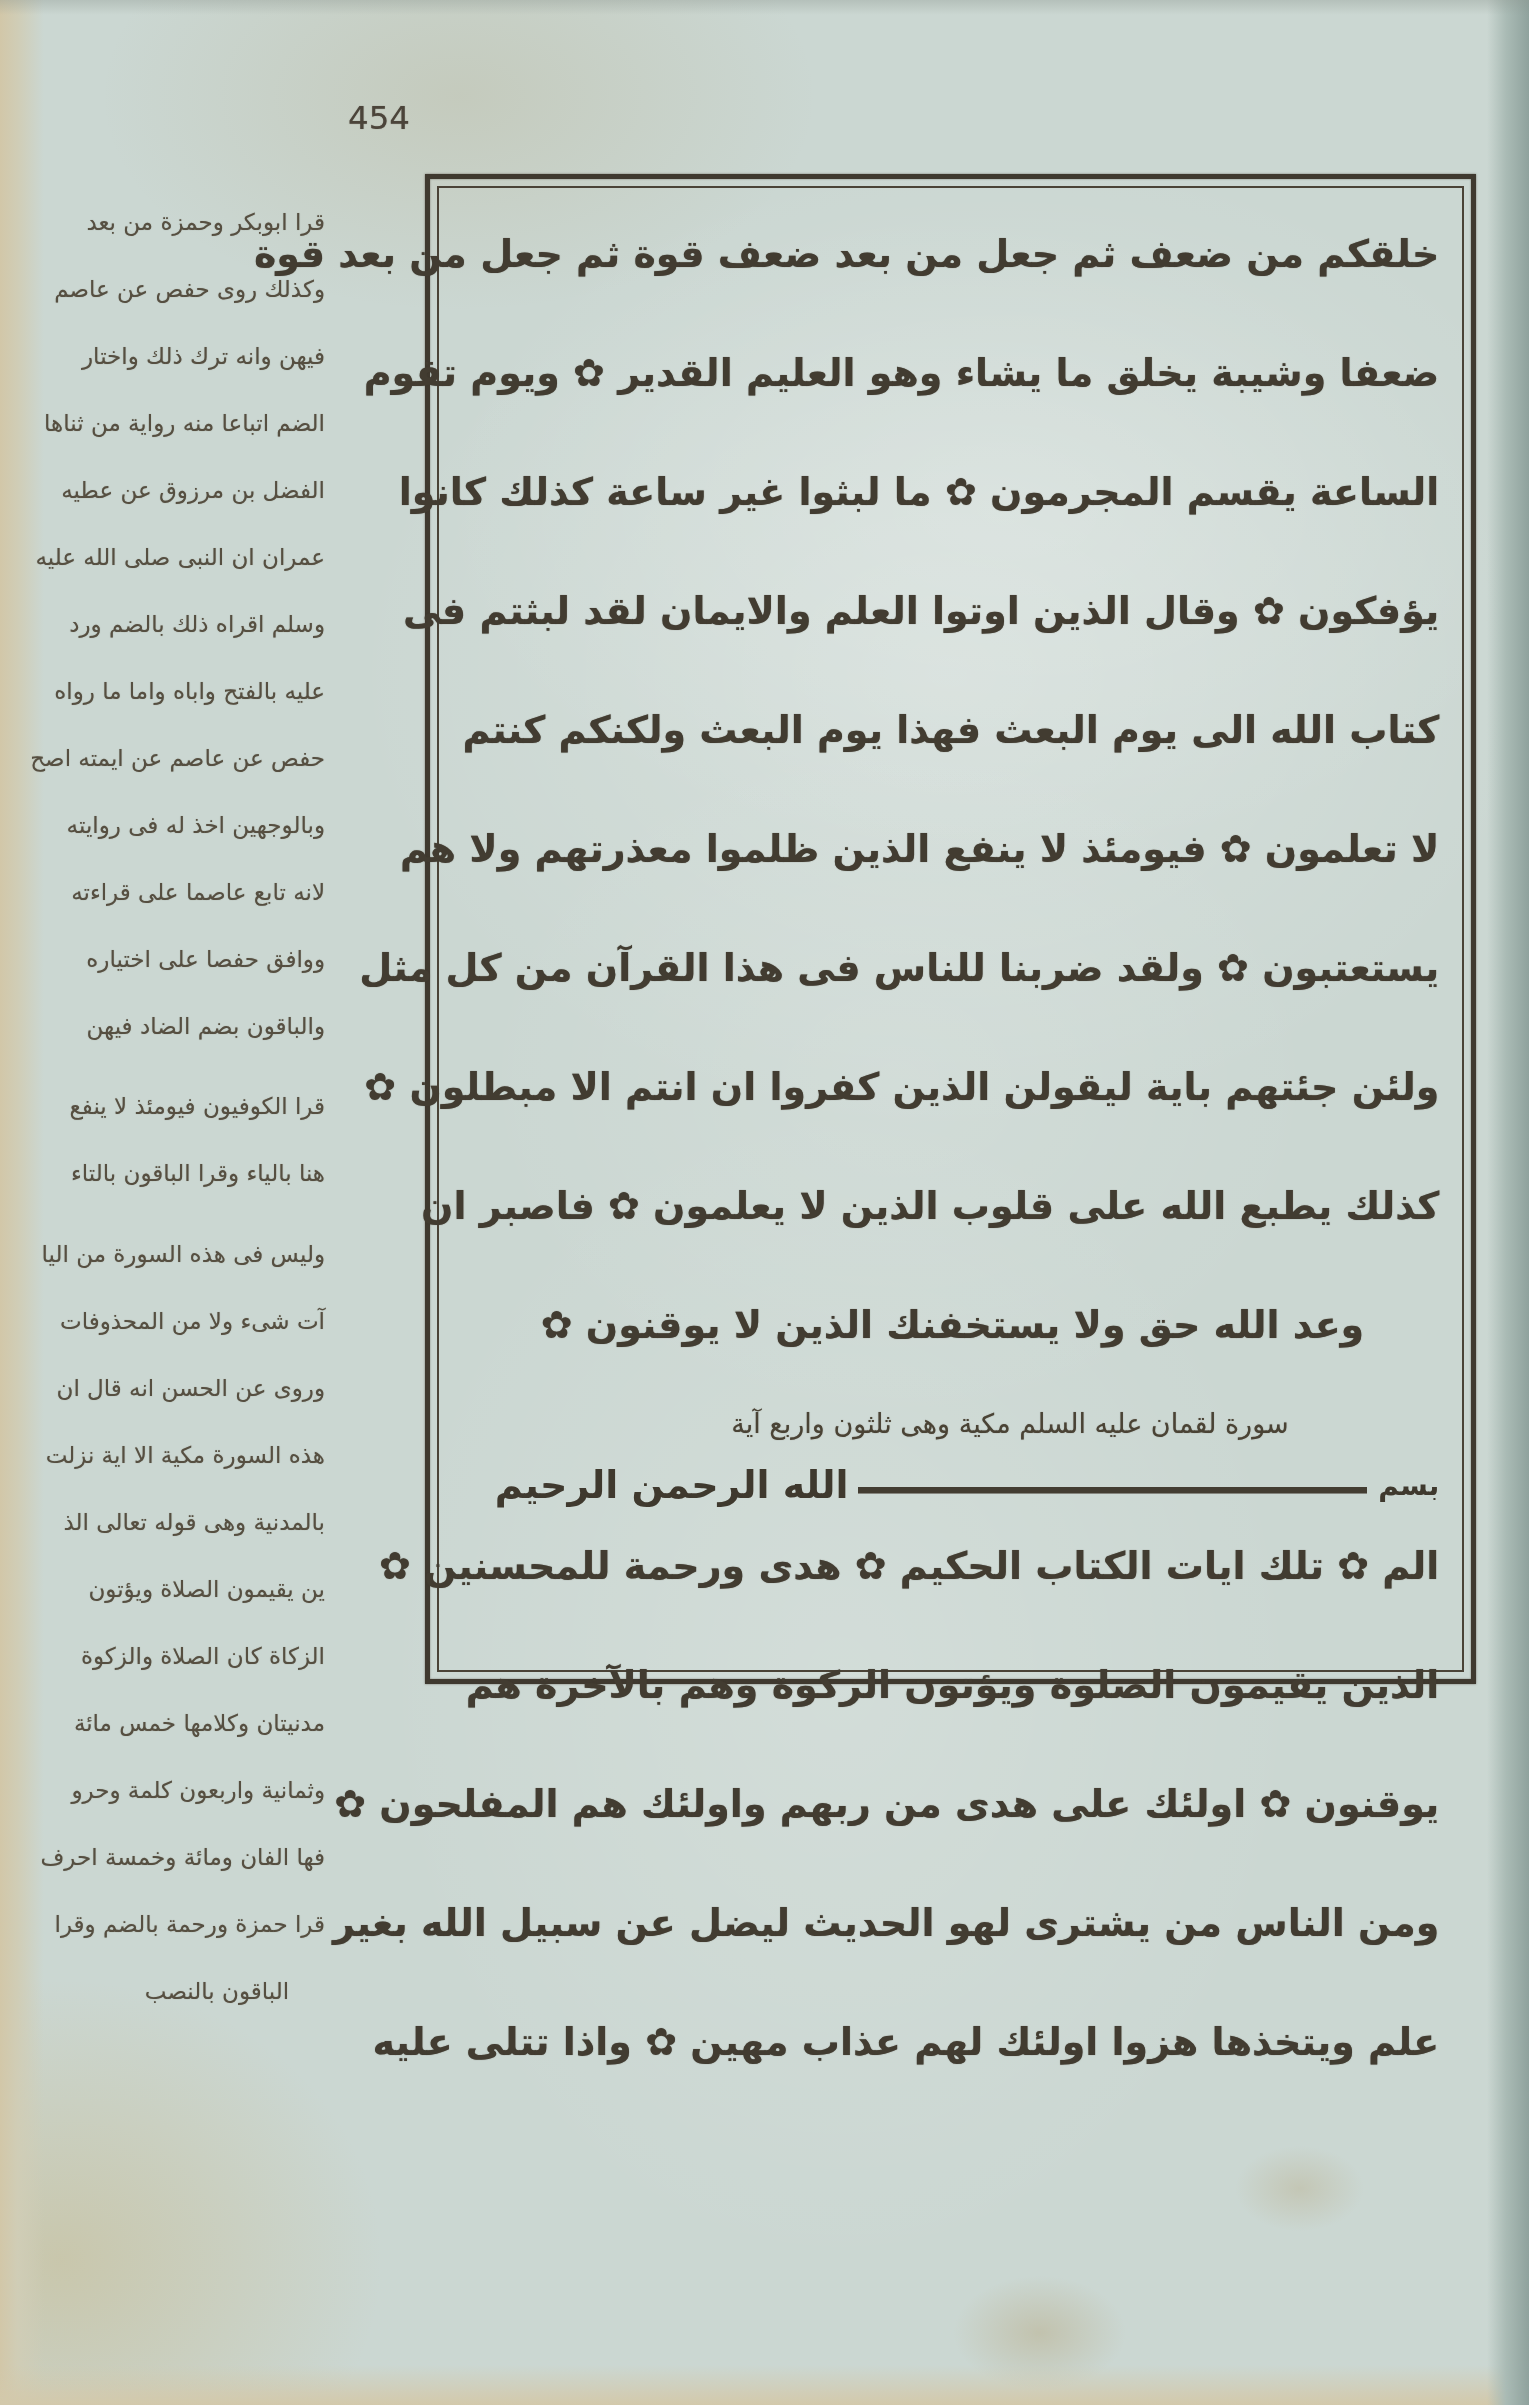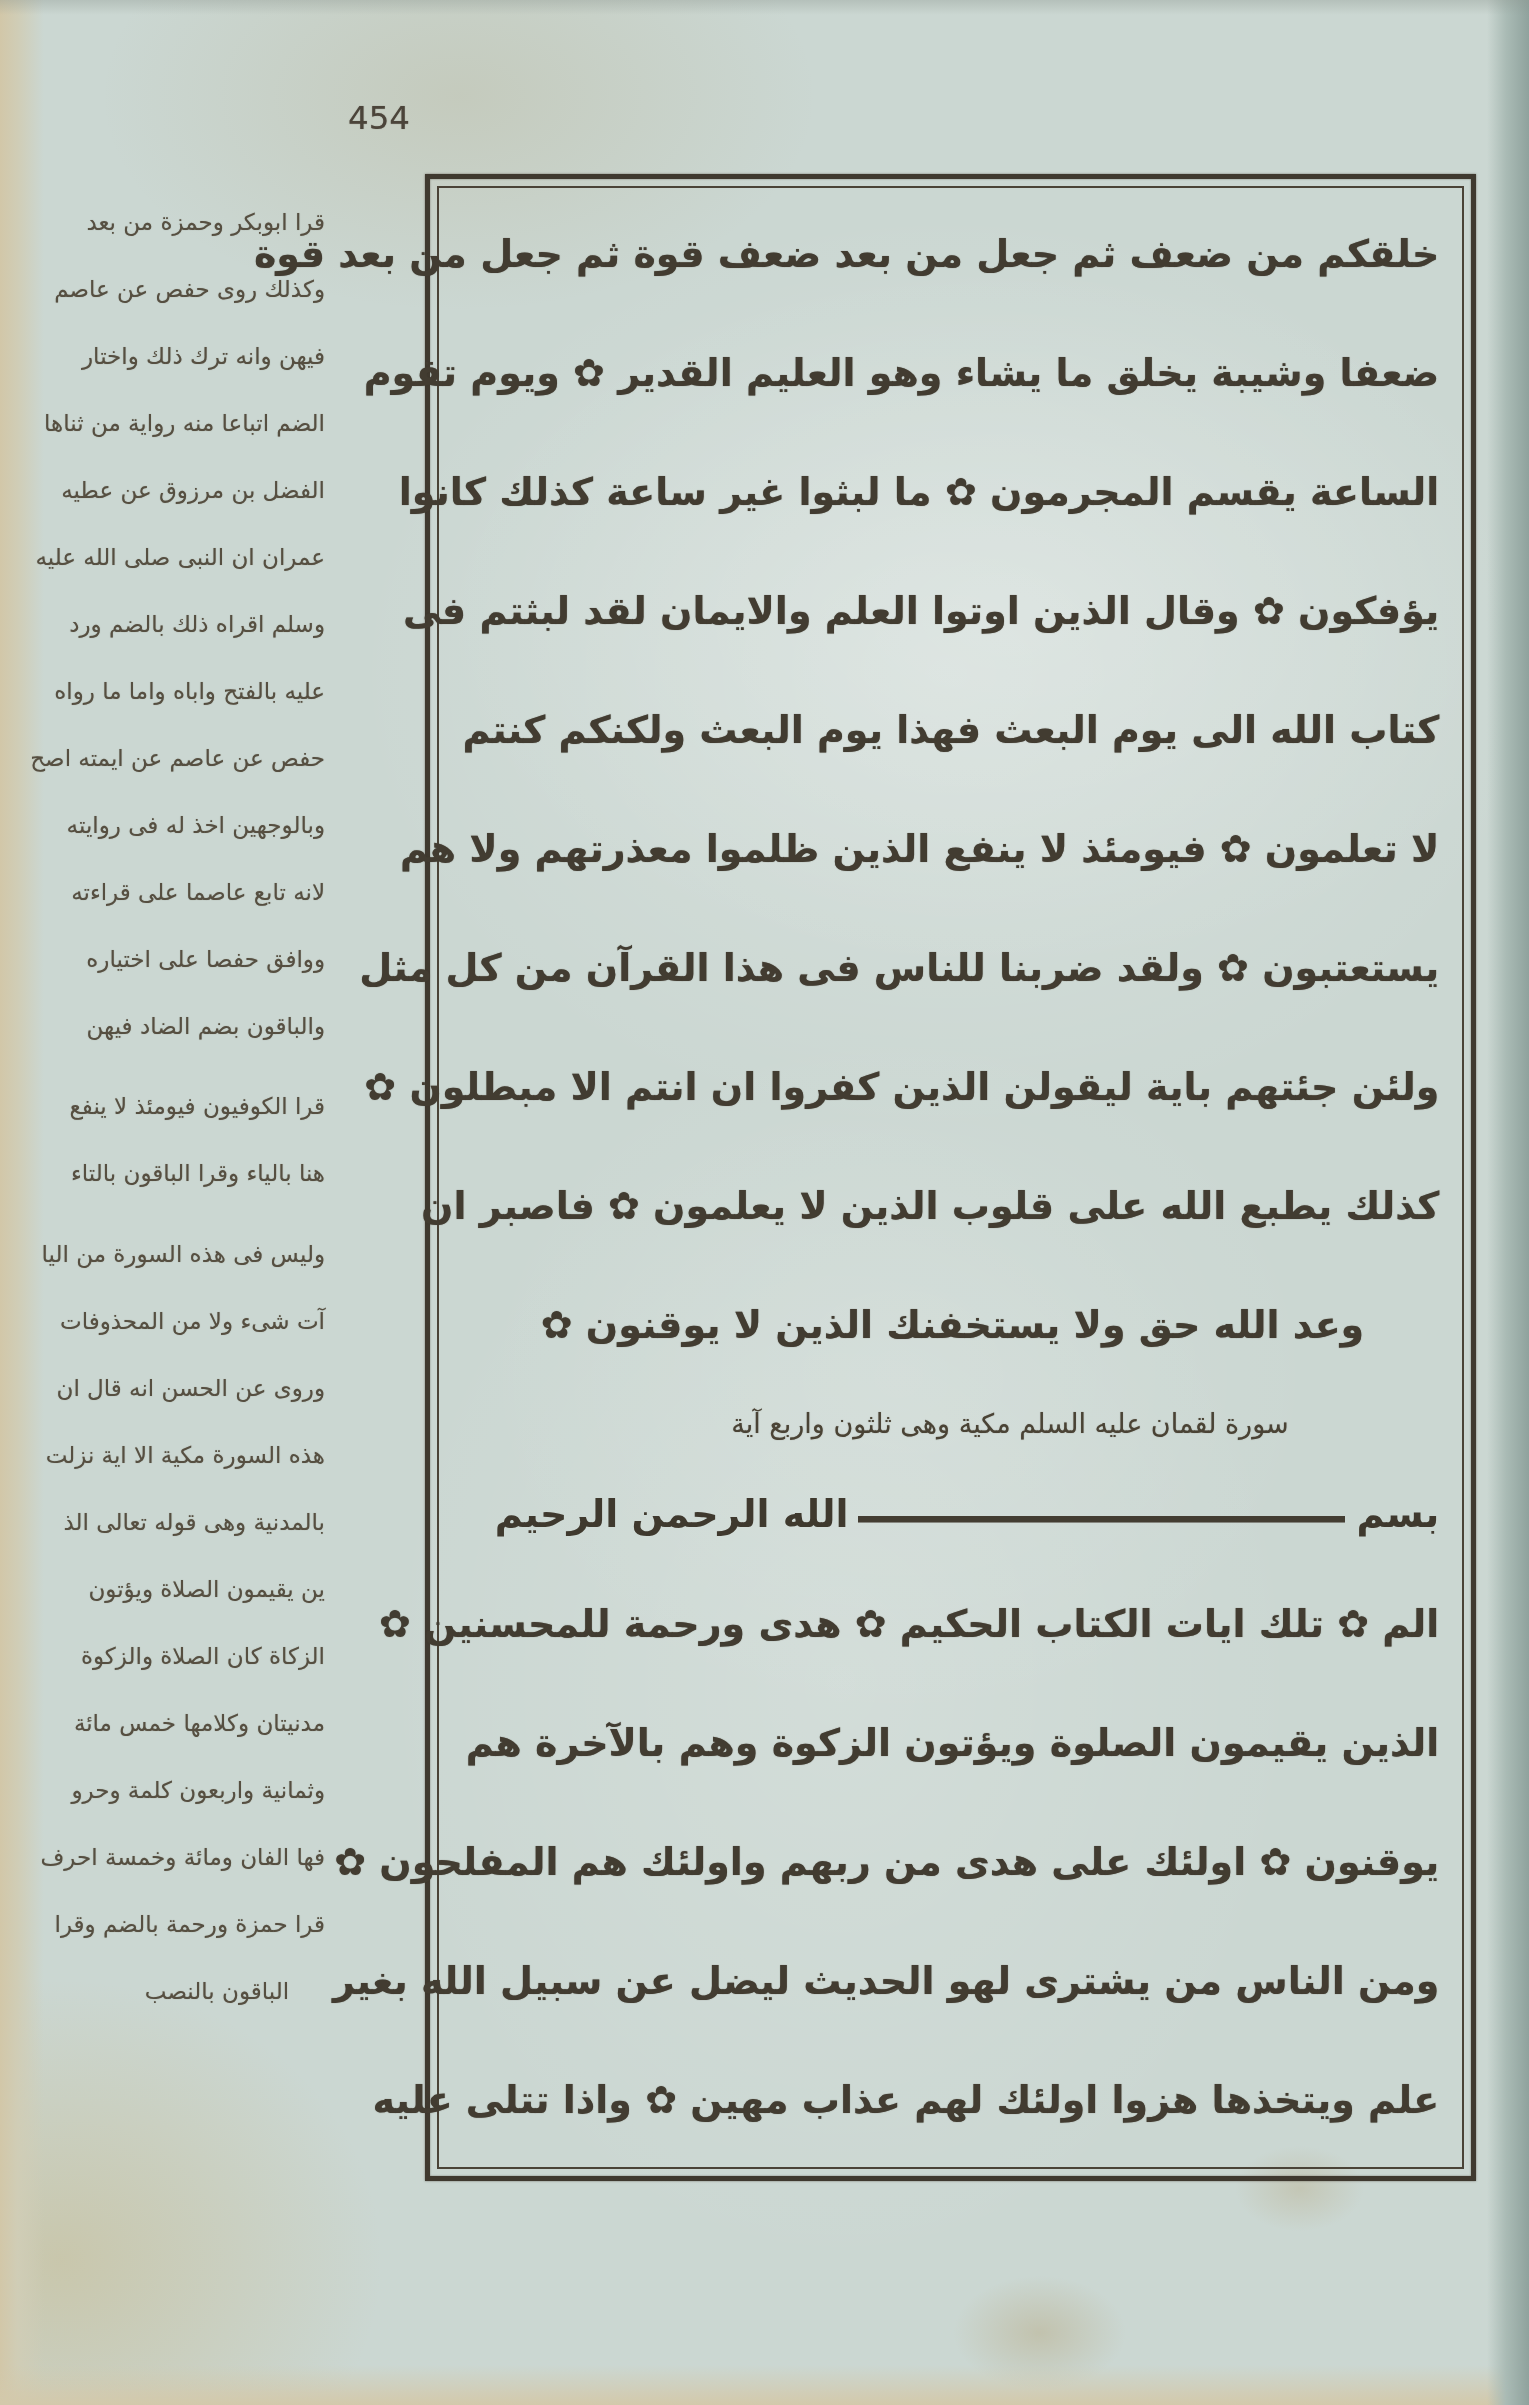--- a/index.html
+++ b/index.html
@@ -41,21 +41,21 @@
   }
   .mline{
     height:67px;line-height:67px;font-size:23px;white-space:nowrap;
     text-align:right;text-shadow:0 0 1px rgba(80,70,55,.45);
   }
   .mline.gap{margin-top:13.4px;}
   .mline.indent{padding-left:67px;padding-right:0;text-align:center;}
 
   
   .frame-outer{
-    position:absolute;left:425px;top:174px;width:1051px;height:2007px;
+    position:absolute;left:425px;top:174px;width:1051px;height:1510px;
     border:5.7px solid #3f392f;box-sizing:border-box;padding:6.7px;
     box-shadow:0 0 1.9px rgba(60,50,40,.6), inset 0 0 1.9px rgba(60,50,40,.6);
     background:
       radial-gradient(765px 478px at 55% 22%, rgba(255,255,255,0.20), rgba(255,255,255,0) 75%),
       radial-gradient(574px 478px at 45% 60%, rgba(255,255,255,0.12), rgba(255,255,255,0) 75%);
   }
   .frame-inner{
     width:100%;height:100%;box-sizing:border-box;
     border:2.9px solid #4a4337;
     padding:7.6px 23px 7.6px 27px;
@@ -75,21 +75,21 @@
     direction:rtl;height:78px;line-height:78px;
     font-size:27px;color:#4a4335;text-align:center;
     padding-left:115px;
     text-shadow:0 0 1px rgba(70,60,45,.5);
   }
 
   .basmala{
     direction:rtl;height:117px;display:flex;align-items:center;
     font-weight:bold;color:#3f392e;
   }
-  .basmala .b-right{font-size:38px;flex:0 0 auto;padding-left:5.7px;}
+  .basmala .b-right{font-size:28px;flex:0 0 auto;padding-left:5.7px;}
   .basmala .b-rule{flex:1 1 auto;height:5.7px;background:#433d32;margin:0 5.7px;margin-top:9.6px;
     box-shadow:0 1px 0 rgba(60,50,40,.5);}
   .basmala .b-left{font-size:38px;flex:0 0 auto;padding-right:3.8px;letter-spacing:1px;}
   .basmala .b-pad{flex:0 0 29px;}
 </style>
 </head>
 <body>
 
 <div class="paper-tone"></div>
 <div class="edge-left"></div>

